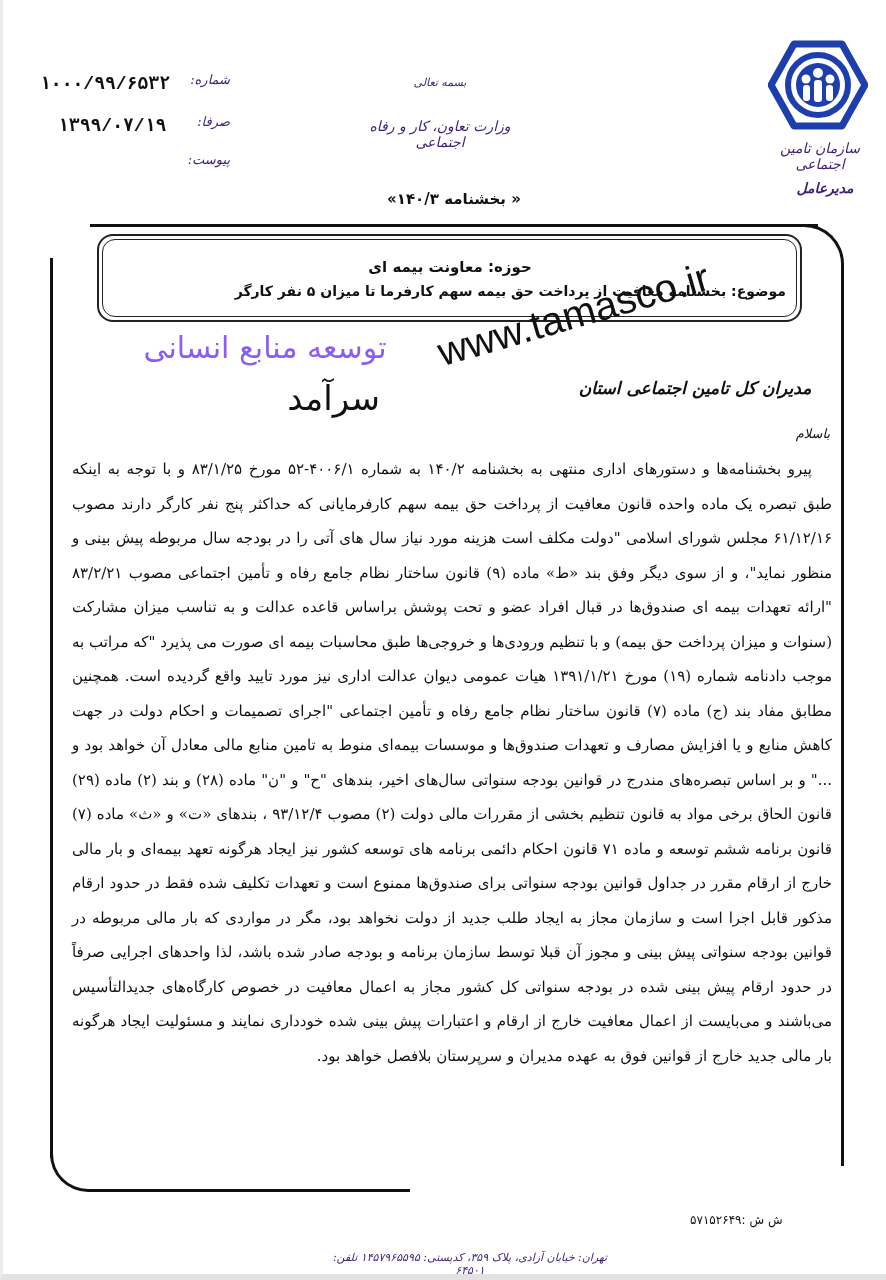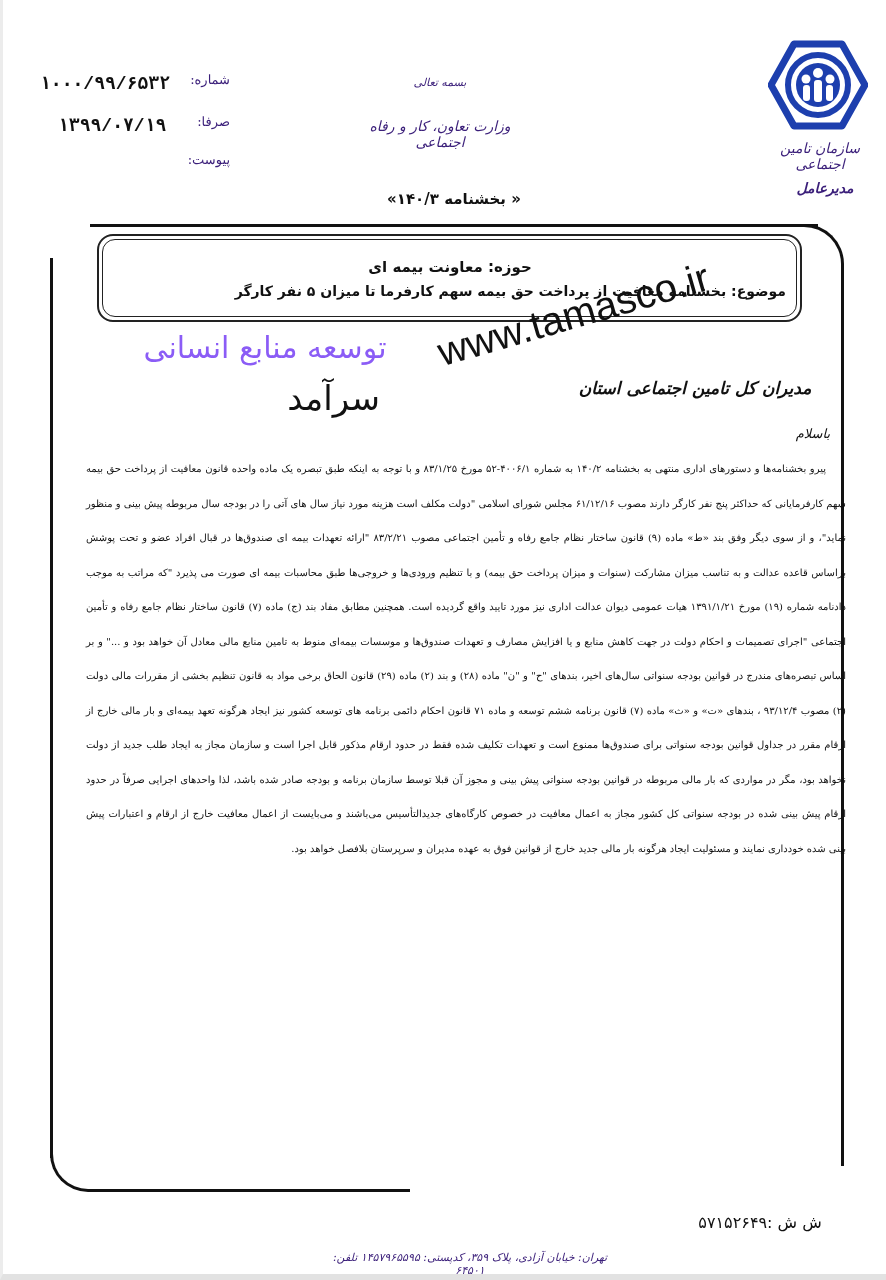--- a/index.html
+++ b/index.html
@@ -7,21 +7,21 @@
     width:886px; height:1280px; position:relative; overflow:hidden;
     background:#ffffff; font-family:"DejaVu Sans", sans-serif; color:#111;
   }
   .page-edge { position:absolute; left:0; top:0; width:886px; height:1280px; box-sizing:border-box; border-left:3px solid #ececec; border-bottom:6px solid #e2e2e2; }
   .abs { position:absolute; }
   .purple { color:#3b1f7a; }
   .serif-italic { font-family:"DejaVu Serif", serif; font-style:italic; }
 
   
   .meta-row { position:absolute; left:30px; width:200px; height:26px; direction:rtl; }
-  .meta-label { position:absolute; right:0; font-size:13px; color:#3b1f7a; font-family:"DejaVu Serif", serif; }
+  .meta-label { position:absolute; right:0; font-size:13px; color:#3b1f7a; font-family:"DejaVu Serif", serif; font-style:italic; }
   .meta-value { position:absolute; left:0; font-size:18px; font-weight:bold; color:#111; direction:ltr; font-family:Liberation Mono, monospace; }
 
   
   .bismillah { left:380px; top:76px; width:120px; text-align:center; font-size:11px; }
   .ministry { left:350px; top:118px; width:180px; text-align:center; font-size:14px; direction:rtl; }
   .circular-no { left:354px; top:190px; width:200px; text-align:center; font-size:15px; font-weight:bold; direction:rtl; }
 
   
   .logo { left:768px; top:40px; width:100px; height:90px; }
   .org-name { left:760px; top:140px; width:120px; text-align:center; font-size:14px; direction:rtl; }
@@ -44,26 +44,26 @@
   
   .wm-brand1 { left:120px; top:330px; width:290px; text-align:center; font-size:30px; direction:rtl; color:#8b5cf6; }
   .wm-brand2 { left:150px; top:378px; width:230px; font-size:34px; direction:rtl; color:#111; }
   .wm-url { left:445px; top:330px; font-size:40px; color:#111; transform:rotate(-16deg); transform-origin:left bottom; white-space:nowrap; font-family:"Liberation Sans", sans-serif; }
 
   .addressee { left:560px; top:378px; width:270px; text-align:center; direction:rtl; font-size:17px; }
   .greeting { left:700px; top:426px; width:130px; text-align:right; direction:rtl; font-size:13px; }
 
   .body-text {
     left:72px; top:452px; width:760px; direction:rtl; text-align:justify;
-    font-size:10px; line-height:34.5px; font-family:"DejaVu Serif", serif;margin-left:14px;
+    font-size:15px; line-height:34.5px; font-family:"DejaVu Serif", serif;
   }
   .body-text p { margin:0; text-indent:20px; text-align-last:right; }
 
   .footer-address { left:320px; top:1215px; width:300px; text-align:center; direction:rtl; font-size:11px;margin-top:36px; }
-  .footer-serial { left:690px; top:1213px; width:140px; text-align:center; direction:rtl; font-size:16px; }
+  .footer-serial { left:690px; top:1213px; width:140px; text-align:left; direction:rtl; font-size:12px; }
 </style>
 </head>
 <body>
 
 <div class="page-edge"></div>
 
 <div class="meta-row" style="top:72px;">
   <span class="meta-label">شماره:</span>
   <span class="meta-value" style="left:10px;">۱۰۰۰/۹۹/۶۵۳۲</span>
 </div>

